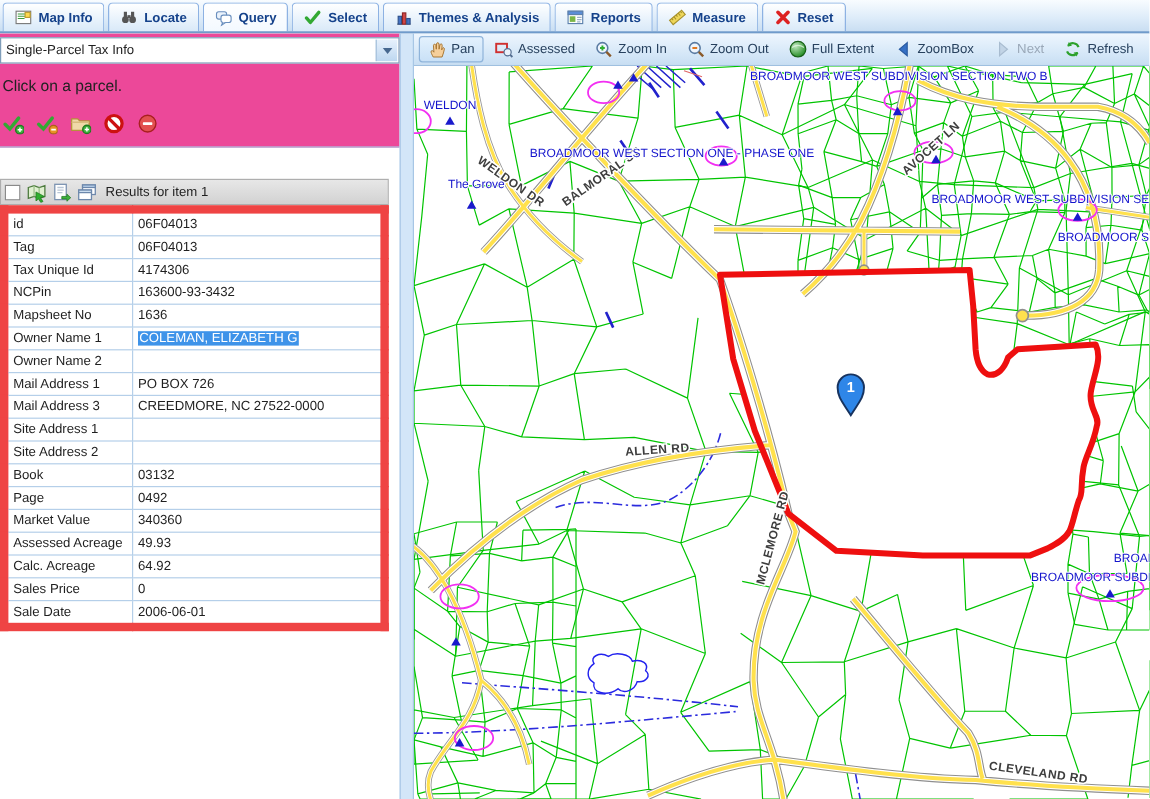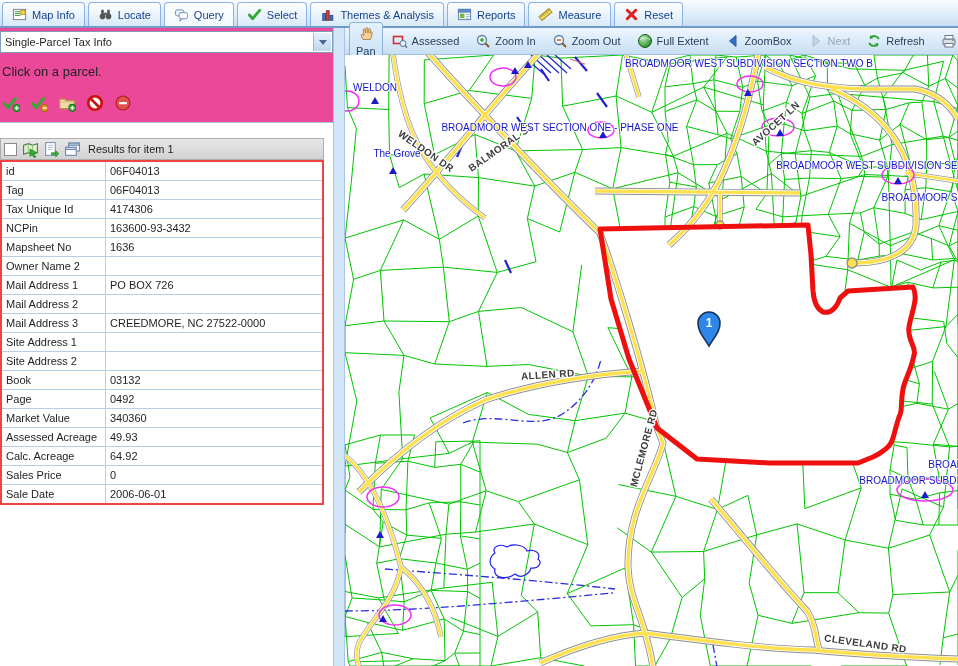--- a/index.html
+++ b/index.html
@@ -4,21 +4,21 @@
 <style>
   html,body{margin:0;padding:0;background:#fff;width:958px;height:666px;overflow:hidden;
     font-family:"Liberation Sans",sans-serif;-webkit-font-smoothing:antialiased;}
   #app{width:958px;height:666px;display:flex;flex-direction:column;}
 
   
   #tab-bar{height:28px;flex:0 0 28px;display:flex;align-items:flex-end;gap:3px;padding-left:2px;
     background:linear-gradient(#f8fcff,#dcebf9 60%,#c9def2);border-bottom:2px solid #6f9bcb;box-sizing:border-box;}
   .tab{height:23px;display:flex;align-items:center;gap:5px;padding:0 9px;
     background:linear-gradient(#ffffff,#e9f3fc 55%,#d9e9f8);border:1px solid #8db2e3;border-bottom:none;
-    border-radius:4px 4px 0 0;color:#15428b;font-size:11px;font-weight:normal;cursor:pointer;white-space:nowrap;}
+    border-radius:4px 4px 0 0;color:#15428b;font-size:11px;font-weight:bold;cursor:pointer;white-space:nowrap;}
   .tab.active{background:linear-gradient(#ffffff,#f3f9ff);}
   .ticon{display:inline-flex;width:15px;height:15px;}
 
   
   #main{flex:1;display:flex;min-height:0;}
   #left-col{width:333px;flex:0 0 333px;background:#fff;display:flex;flex-direction:column;}
   #splitter{width:12px;flex:0 0 12px;background:#d3e6f8;border-left:1px solid #a7c6e5;border-right:1px solid #a7c6e5;box-sizing:border-box;}
   #right-col{flex:1;display:flex;flex-direction:column;min-width:0;}
 
   
@@ -26,38 +26,38 @@
   #layer-select{position:relative;height:22px;margin:3px 0 2px 0;background:#fff;border:1px solid #7f9db9;box-sizing:border-box;cursor:pointer;}
   #layer-select .val{font-size:11px;color:#1f1f1f;line-height:20px;padding-left:4px;}
   #dd-btn{position:absolute;top:1px;right:1px;bottom:1px;width:17px;
     background:linear-gradient(#e7f1fc,#bdd7f0);border-left:1px solid #9ab8d8;display:flex;align-items:center;justify-content:center;}
   #dd-btn .chev{width:0;height:0;border-left:4px solid transparent;border-right:4px solid transparent;border-top:5px solid #47688f;}
   #instruction{font-size:13px;color:#222;padding:9px 4px 0 2px;}
   #panel-icons{display:flex;gap:10px;margin:15px 2px 4px 2px;}
   .picon{width:18px;height:18px;display:inline-flex;cursor:pointer;}
 
   
-  #results{margin-top:15px;}
+  #results{margin-top:26px;}
   #results-header{width:324px;height:22px;box-sizing:border-box;background:linear-gradient(#e7e7e7,#d2d2d2);
     border:1px solid #aeaeae;display:flex;align-items:center;gap:5px;padding:0 3px;}
   #results-header .hicon{width:17px;height:17px;display:inline-flex;cursor:pointer;}
   #results-checkbox{width:13px;height:13px;background:#fff;border:1px solid #8a8a8a;box-sizing:border-box;cursor:pointer;}
   #results-title{font-size:11px;color:#1f1f1f;padding-left:2px;}
-  #attr-table{width:324px;border-collapse:collapse;table-layout:fixed;border:2px solid #ef4444;}
+  #attr-table{width:324px;border-collapse:collapse;table-layout:fixed;border:7px solid #ef4444;}
   #attr-table td{border:1px solid #b5cfe9;font-size:11px;color:#1f1f1f;padding:2px 4px;line-height:14px;
     overflow:hidden;vertical-align:middle;}
   #attr-table td.lbl{width:95px;}
   .selval{background:#3e93e9;color:#fff;padding:0 1px;}
 
   
   #map-toolbar{height:27px;flex:0 0 27px;display:flex;align-items:center;gap:2px;padding:0 4px;
     background:linear-gradient(#eef6fe,#d3e6f7 70%,#c8def2);border-bottom:1px solid #9fc0e0;box-sizing:border-box;}
   .tbtn{display:flex;align-items:center;gap:4px;font-size:11px;color:#27415e;padding:2px 6px;border:1px solid transparent;
     border-radius:3px;cursor:pointer;white-space:nowrap;}
-  .tbtn.active{background:linear-gradient(#e3f1fd,#c9e1f7);border:1px solid #8fb4da;flex-direction:column;}
+  .tbtn.active{background:linear-gradient(#e3f1fd,#c9e1f7);border:1px solid #8fb4da;}
   .tbtn.disabled{color:#9aa8b8;cursor:default;}
   .bicon{width:16px;height:16px;display:inline-flex;}
 
   
   #map-wrap{flex:1;background:#fff;min-height:0;}
   #map-svg{display:block;}
   .street-label{font-family:"Liberation Sans",sans-serif;font-size:10px;font-weight:bold;fill:#3d3d3d;
     letter-spacing:.4px;paint-order:stroke;stroke:#ffffff;stroke-width:2.5px;}
   .subdiv-label{font-family:"Liberation Sans",sans-serif;font-size:10px;fill:#1414cc;paint-order:stroke;stroke:#fff;stroke-width:1.5px;}
 </style>
@@ -244,30 +244,30 @@
               </tr>
               <tr>
                 <td class="lbl">NCPin</td>
                 <td>163600-93-3432</td>
               </tr>
               <tr>
                 <td class="lbl">Mapsheet No</td>
                 <td>1636</td>
               </tr>
               <tr>
+                <td class="lbl">Owner Name 1</td>
+                <td><span class="selval">COLEMAN, ELIZABETH G</span></td>
+              </tr>
+              <tr>
                 <td class="lbl">Owner Name 2</td>
                 <td></td>
               </tr>
               <tr>
                 <td class="lbl">Mail Address 1</td>
                 <td>PO BOX 726</td>
-              </tr>
-              <tr>
-                <td class="lbl">Mail Address 2</td>
-                <td></td>
               </tr>
               <tr>
                 <td class="lbl">Mail Address 3</td>
                 <td>CREEDMORE, NC 27522-0000</td>
               </tr>
               <tr>
                 <td class="lbl">Site Address 1</td>
                 <td></td>
               </tr>
               <tr>

